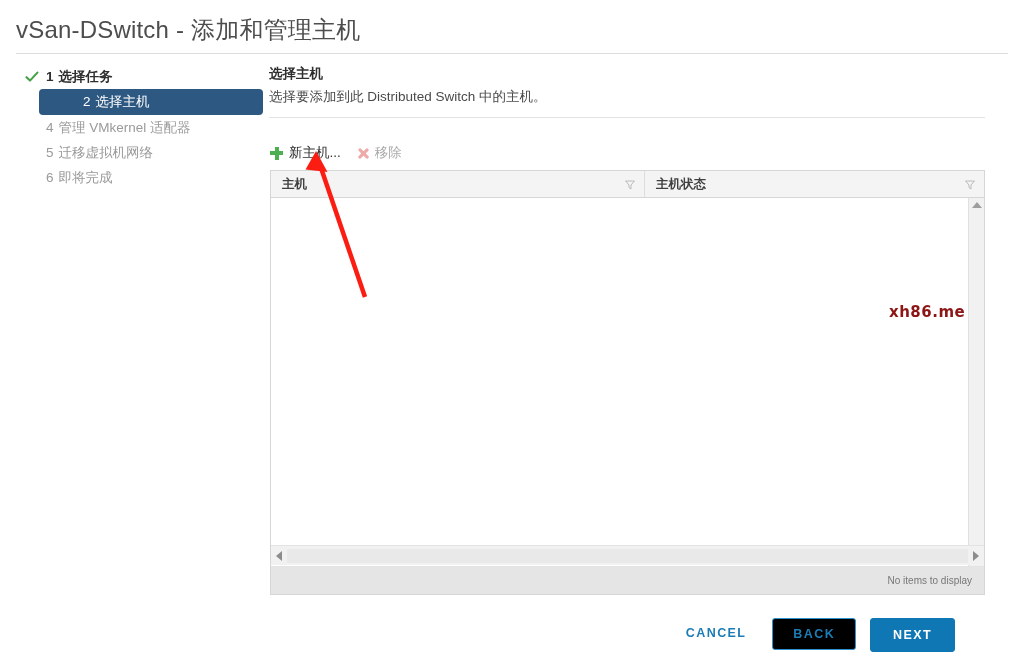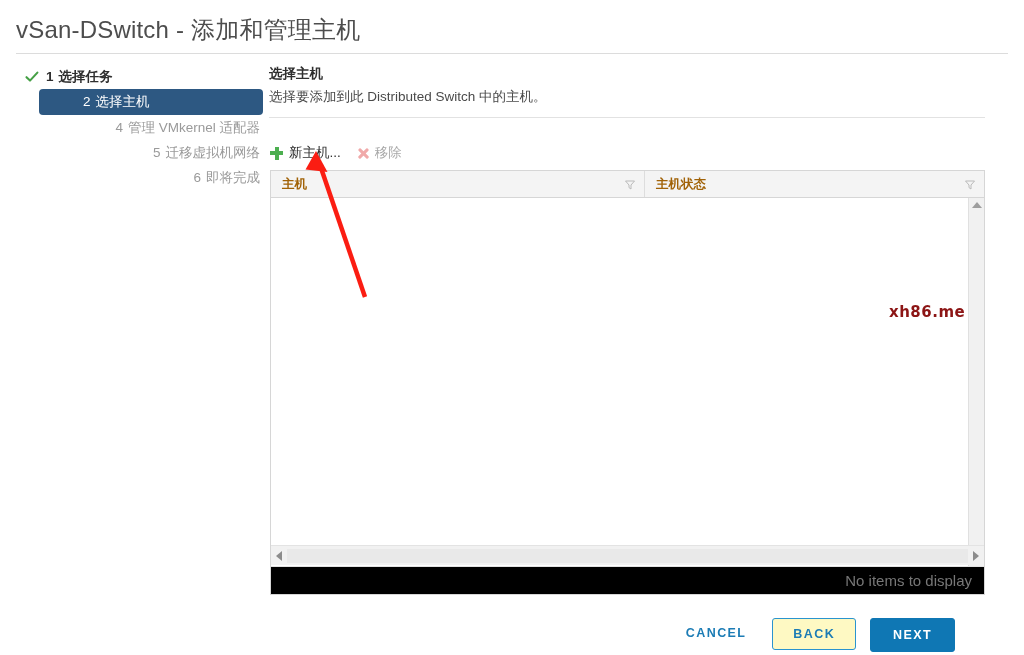--- a/index.html
+++ b/index.html
@@ -28,21 +28,21 @@
   .steps { position: absolute; left: 24px; top: 64px; width: 236px; }
   .step {
     position: relative;
     height: 25px; line-height: 25px;
     padding-left: 22px;
     font-size: 13.5px;
     white-space: nowrap;
   }
   .step-done { color: #2f2f2f; font-weight: bold; }
   .step-pending { color: #2f2f2f; font-weight: bold; }
-  .step-future { color: #9a9a9a; font-weight: normal; text-align: right; }
+  .step-future { color: #9a9a9a; font-weight: normal; }
   .step.active {
     background: #2d5882;
     color: #ffffff; font-weight: normal;
     border-radius: 4px;
     height: 26px; line-height: 26px;
     margin-left: 15px;
     width: 224px;
   }
   .check-icon {
     position: absolute; left: 0px; top: 0px;
@@ -89,21 +89,21 @@
     position: absolute; left: 270px; top: 170px;
     width: 715px; height: 425px;
     border: 1px solid #d6d6d6; background: #fff;
   }
   .grid-head {
     display: flex; height: 27px; background: #f4f4f4;
     border-bottom: 1px solid #d6d6d6;
   }
   .gh-cell {
     display: flex; align-items: center; justify-content: space-between;
-    font-size: 12.5px; font-weight: bold; color: #a16207;
+    font-size: 12.5px; font-weight: bold; color: #404040;
     padding: 0 9px 0 11px; height: 100%;
   }
   .gh-cell.c1 { width: 374px; border-right: 1px solid #dddddd; }
   .gh-cell.c2 { flex: 1; }
   .funnel { width: 10px; height: 10px; opacity: .55; }
 
   .grid-body { position: relative; height: 368px; background: #ffffff; }
   .vscroll {
     position: absolute; right: 0; top: 0; width: 16px; height: 368px;
     background: #f1f1f1; border-left: 1px solid #e0e0e0;
@@ -120,41 +120,41 @@
     position: absolute; left: 0; bottom: 29px; width: 713px; height: 20px;
     background: #f1f1f1; border-top: 1px solid #e3e3e3;
     display: flex; align-items: center;
   }
   .hs-arrow { width: 16px; display: flex; align-items: center; justify-content: center; }
   .hs-track { flex: 1; height: 14px; background: #e9e9e9; }
   .hs-thumb { height: 14px; width: 98%; background: #bdbdbd; }
 
   .grid-foot {
     position: absolute; left: 0; bottom: 0; width: 713px; height: 28px;
-    border-top: 1px solid #e3e3e3; background: #000000;
+    border-top: 1px solid #e3e3e3; background: #e5e5e5;
     display: flex; align-items: center; justify-content: flex-end;
     padding-right: 12px;
-    font-size: 15px; color: #777777;
+    font-size: 10px; color: #777777;
   }
 
   
   .footer {
     position: absolute; right: 16px; top: 618px;
     display: flex; align-items: flex-start; gap: 14px;
   }
   .btn {
     font-size: 12.5px; letter-spacing: 1.4px; font-weight: bold;
     cursor: pointer; border-radius: 3px; text-transform: none;
   }
   .btn-flat {
     color: #1c7cb5; background: transparent; border: none;
     padding: 8px 12px;
   }
   .btn-outline {
-    color: #1c7cb5; background: #fef9c3; border: 1px solid #2a94cf;
+    color: #1c7cb5; background: #000000; border: 1px solid #2a94cf;
     padding: 8px 20px;
   }
   .btn-primary {
     color: #ffffff; background: #0f77b4; border: 1px solid #0f77b4;
     padding: 9px 22px;
   }
 
   
   .watermark {
     position: absolute; left: 889px; top: 303px;

